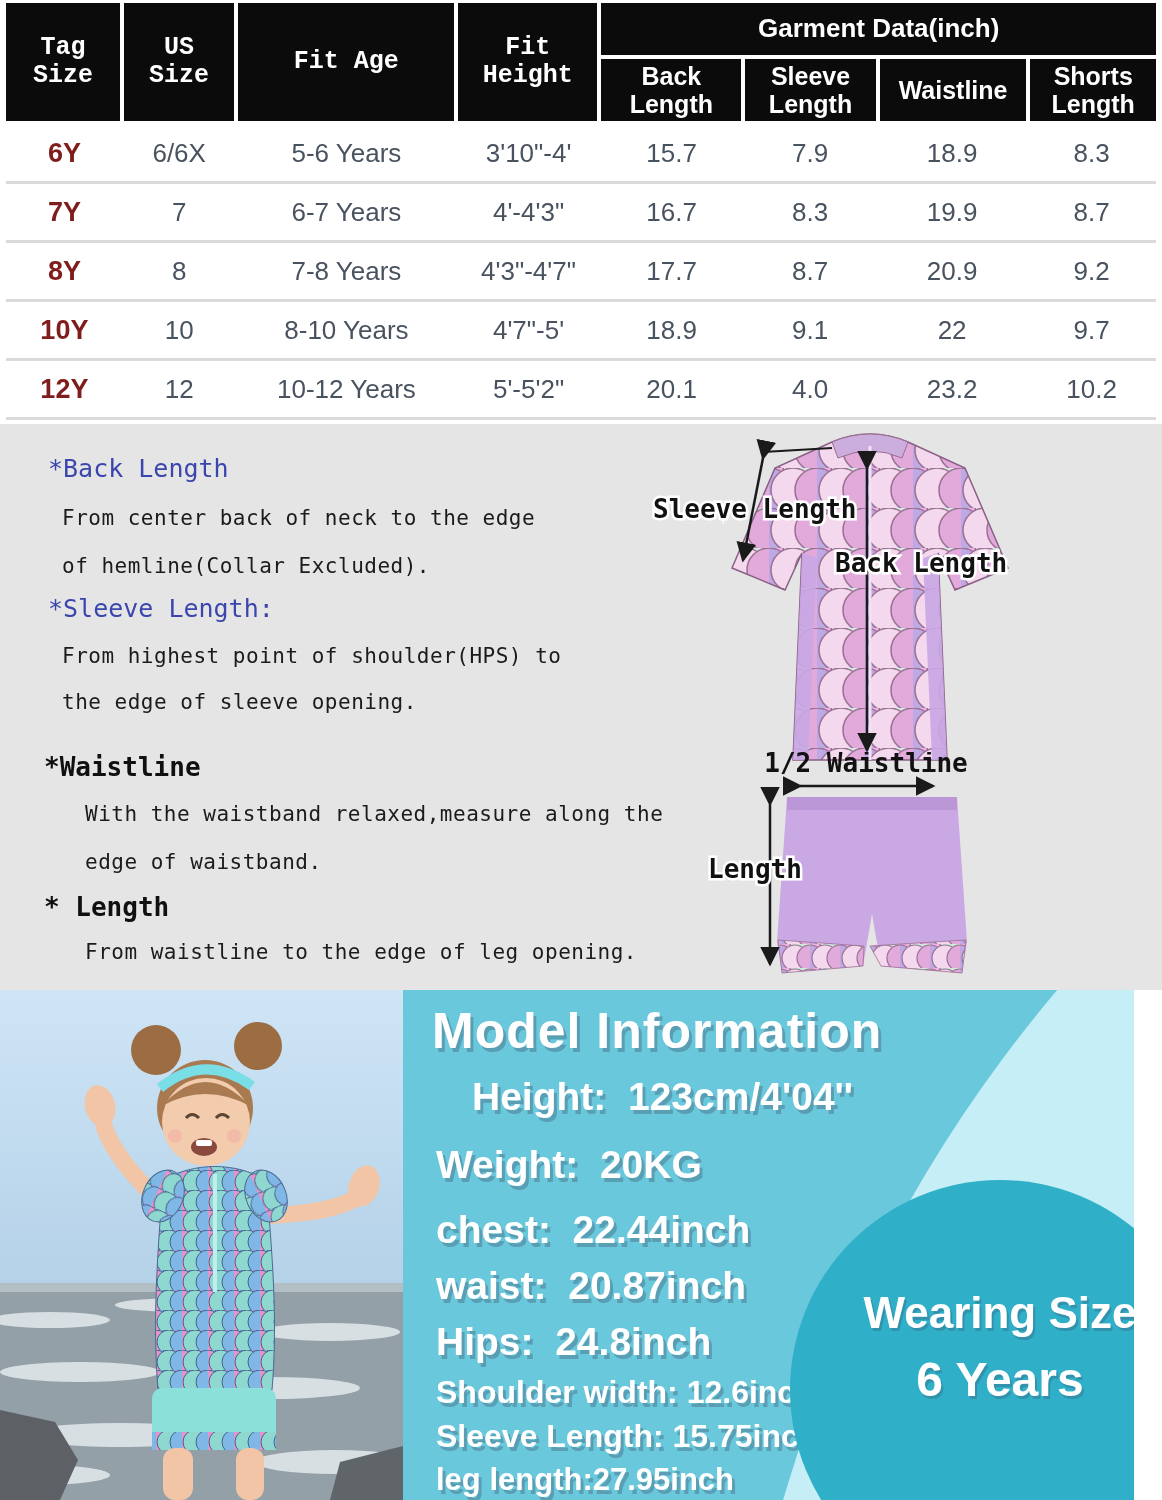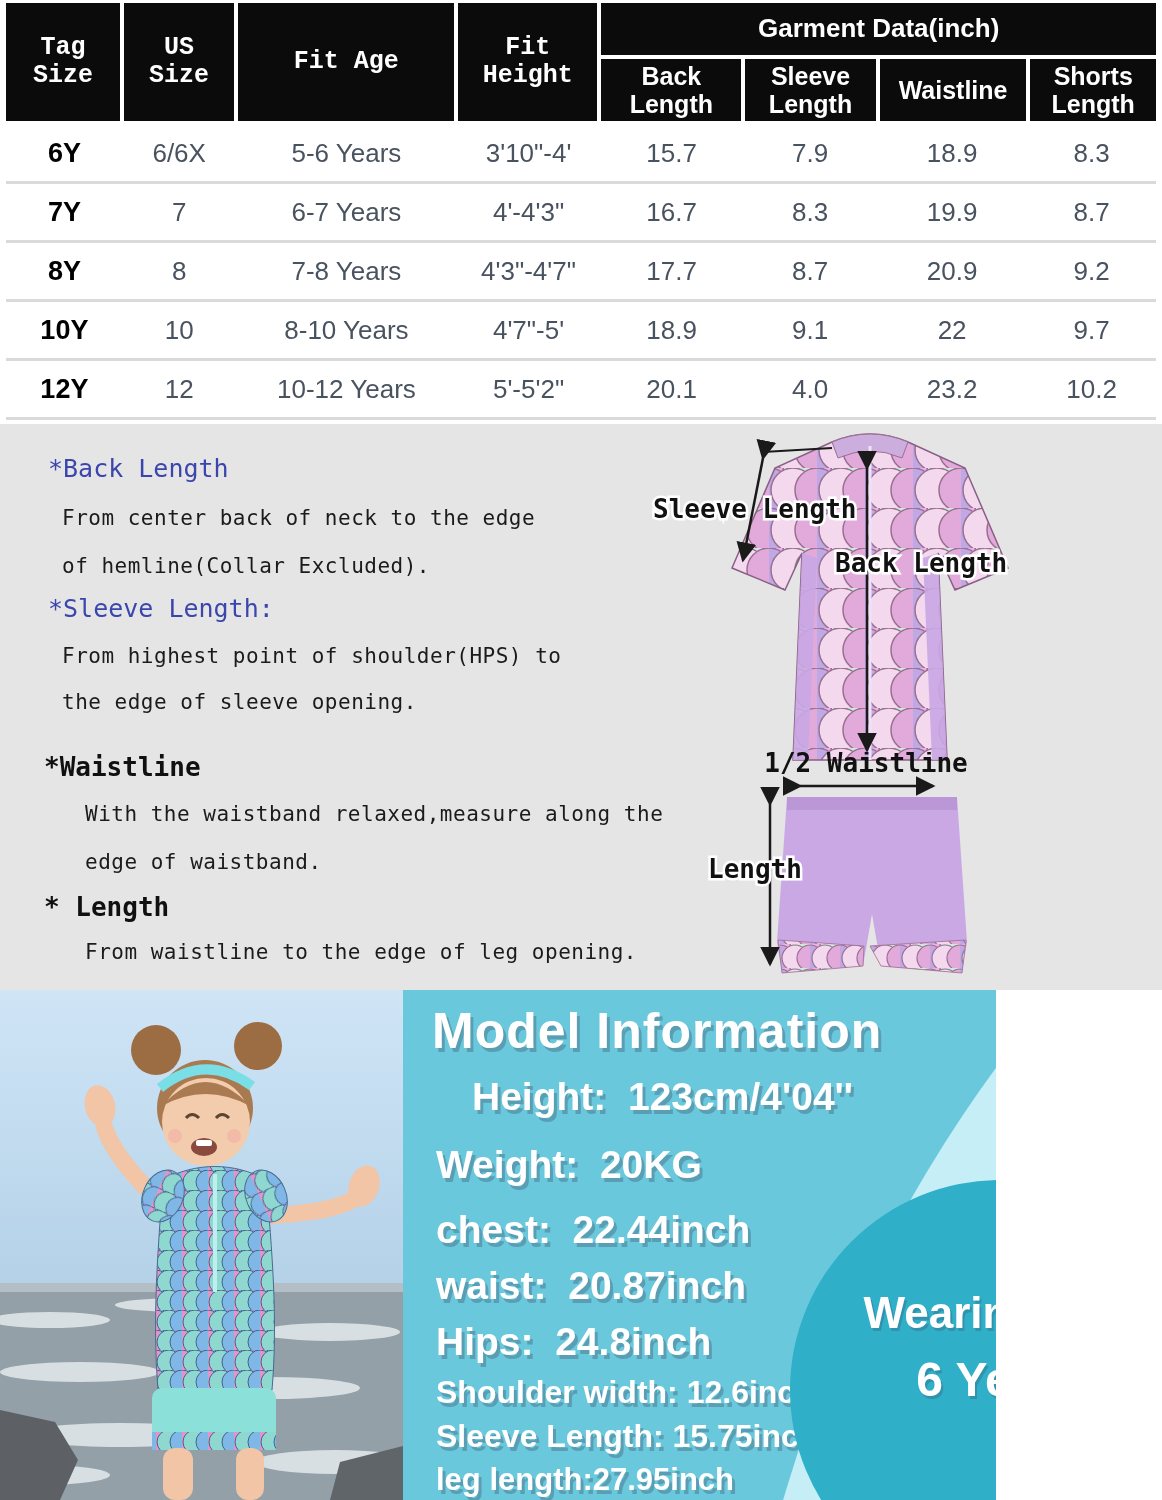--- a/index.html
+++ b/index.html
@@ -11,41 +11,41 @@
   .hdr-grid,.trow{display:grid;
     grid-template-columns:118fr 114fr 224fr 144fr 145fr 135fr 152fr 130fr;}
   .hdr-grid{gap:4px;padding:3px 6px 0 6px;grid-template-rows:52px 62px;}
   .hcell{background:#0b0b0b;color:#fff;font-weight:bold;font-size:25px;line-height:1.12;
          display:flex;align-items:center;justify-content:center;text-align:center;padding:0 6px;box-sizing:border-box;}
   .hcell.tall{grid-row:1/3;font-family:Liberation Mono, monospace;}
   .hcell.group{grid-column:5/9;font-size:26px;}
   .tbody{padding:4px 6px 0 6px;}
   .trow{height:59px;box-sizing:border-box;align-items:center;text-align:center;
         border-bottom:3px solid #dadada;font-size:26px;color:#49525f;}
-  .trow .tag{font-weight:bold;color:#000000;font-size:27px;}
+  .trow .tag{font-weight:bold;color:#7f1d1d;font-size:27px;}
 
   
   .defs{position:absolute;top:424px;left:0;width:1162px;height:566px;background:#e5e5e5;}
   .mono{font-family:"DejaVu Sans Mono",monospace;position:absolute;white-space:pre;}
   .def-title-blue{color:#3a46ad;font-size:25px;}
   .def-title-black{color:#101010;font-size:26px;font-weight:bold;}
   .def-body{color:#1b1b1b;font-size:21px;letter-spacing:0.5px;}
 
   .p1{left:48px;top:30px;}  .p2{left:62px;top:82px;}  .p3{left:62px;top:130px;}
   .p4{left:48px;top:170px;} .p5{left:62px;top:220px;} .p6{left:62px;top:266px;}
   .p7{left:44px;top:328px;} .p8{left:85px;top:378px;} .p9{left:85px;top:426px;}
   .p10{left:44px;top:468px;}.p11{left:85px;top:516px;}
 
   .shirt-svg{position:absolute;left:625px;top:4px;width:540px;height:340px;}
   .shorts-svg{position:absolute;left:690px;top:328px;width:340px;height:240px;}
   .diagram-label{font-family:"DejaVu Sans Mono",monospace;font-weight:bold;font-size:26px;fill:#111;}
   .halo{stroke:#ffffff;stroke-width:5px;paint-order:stroke;}
 
   
-  .model-section{position:absolute;top:990px;left:0;width:996px;height:510px;
+  .model-section{position:absolute;top:990px;left:0;width:1134px;height:510px;
                  background:#69c8dc;overflow:hidden;}
   .light-blob{position:absolute;left:727px;top:-495px;width:2794px;height:2794px;
               border-radius:50%;background:#c6eef6;}
   .wearing-circle{position:absolute;left:790px;top:190px;width:420px;height:420px;
                   border-radius:50%;background:#2fafc8;color:#fff;text-align:center;
                   display:flex;flex-direction:column;align-items:center;padding-top:108px;box-sizing:border-box;}
   .wearing-label{font-size:44px;font-weight:bold;text-shadow:2px 3px 0 rgba(55,110,135,.45);}
   .wearing-value{font-size:48px;font-weight:bold;margin-top:14px;text-shadow:2px 3px 0 rgba(55,110,135,.45);}
   .photo-svg{position:absolute;left:0;top:0;width:403px;height:510px;}
 

